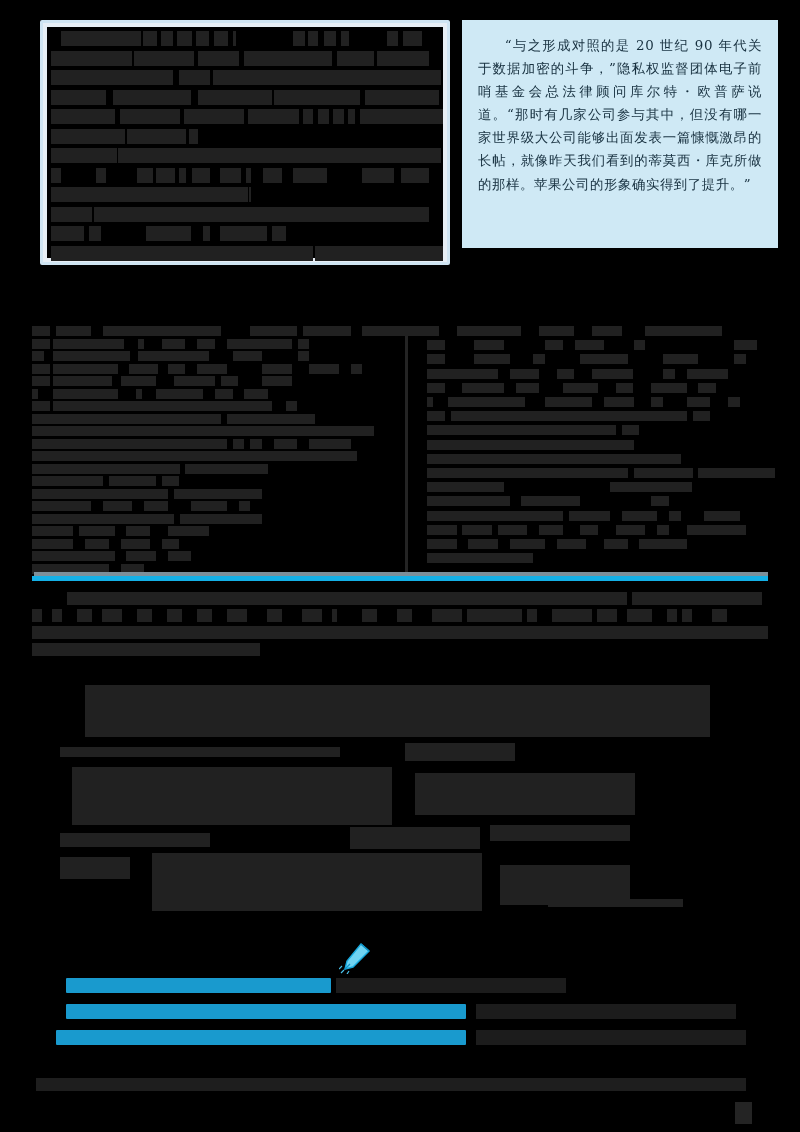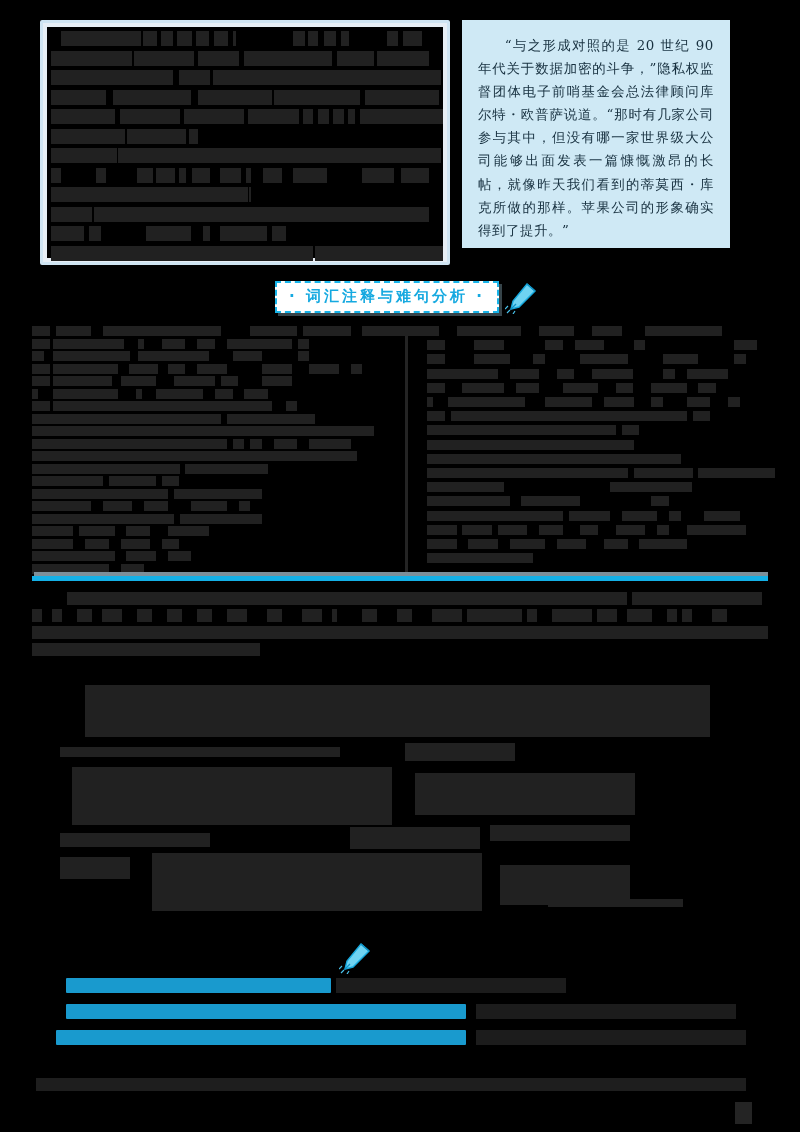--- a/index.html
+++ b/index.html
@@ -11,21 +11,21 @@
   
   .passage-box{position:absolute;left:40px;top:20px;width:410px;height:245px;
       background:#e7eef5;border:3px solid #cfe4f2;box-sizing:border-box;
       border-radius:2px;overflow:hidden;}
   .passage-inner{position:absolute;left:4px;top:4px;right:4px;bottom:4px;background:#000;}
 
   
   .rb{position:absolute;background:#212121;}
 
   
-  .trans-box{position:absolute;left:462px;top:20px;width:268px;height:228px;
+  .trans-box{position:absolute;left:462px;top:20px;width:316px;height:228px;
       background:#cfe9f5;box-sizing:border-box;padding:14px 16px 10px 16px;
       box-shadow:2px 3px 5px rgba(0,0,0,.35);overflow:hidden;}
   .trans-text{font-family:"DejaVu Serif","Liberation Serif",serif;
       font-size:13.4px;line-height:23.1px;color:#17303f;text-align:justify;
       letter-spacing:.6px;text-indent:2em;}
 
   
   .sec-head{position:absolute;display:flex;align-items:center;}
   .sec-chip{background:#fff;border:2px dashed #18b4e9;color:#15a9e0;
       font-size:15px;font-weight:bold;letter-spacing:3px;
@@ -129,29 +129,20 @@
         <div class="rb" style="left: 224.8px; top: 199px; width: 13.8px; height: 15px;"></div>
         <div class="rb" style="left: 4px; top: 218.5px; width: 262.2px; height: 15px;"></div>
         <div class="rb" style="left: 267.925px; top: 218.5px; width: 127.65px; height: 15px;"></div>
       </div>
   </div>
 
   <div class="trans-box">
     <div class="trans-text">“与之形成对照的是 20 世纪 90 年代关于数据加密的斗争，”隐私权监督团体电子前哨基金会总法律顾问库尔特・欧普萨说道。“那时有几家公司参与其中，但没有哪一家世界级大公司能够出面发表一篇慷慨激昂的长帖，就像昨天我们看到的蒂莫西・库克所做的那样。苹果公司的形象确实得到了提升。”</div>
   </div>
 
-  <div class="sec-head" style="left:275px;top:280px;">
-    <span class="sec-chip">· 词汇注释与难句分析 ·</span>
-    <svg class="pen" viewBox="0 0 34 34">
-      <path d="M22 4 L30 11 L14 27 L6 29 L8 21 Z" fill="#6fd3f2" stroke="#16a8dd" stroke-width="1.4"></path>
-      <path d="M22 4 L30 11" stroke="#0f92c6" stroke-width="1.4"></path>
-      <path d="M6 29 L11 24" stroke="#0f92c6" stroke-width="1.2"></path>
-      <path d="M3 26 L0 29 M5 30 L2 33 M10 31 L8 34" stroke="#49c4ee" stroke-width="1.2"></path>
-    </svg>
-  </div>
 
   <div class="vocab">
     <div class="vdiv"></div>
     <div id="vocab-left">
         <div class="rb" style="left: 0px; top: 0px; width: 17.7px; height: 10px;"></div>
         <div class="rb" style="left: 23.6px; top: 0px; width: 35.4px; height: 10px;"></div>
         <div class="rb" style="left: 70.8px; top: 0px; width: 118px; height: 10px;"></div>
         <div class="rb" style="left: 218.3px; top: 0px; width: 47.2px; height: 10px;"></div>
         <div class="rb" style="left: 271.4px; top: 0px; width: 47.2px; height: 10px;"></div>
         <div class="rb" style="left: 330.4px; top: 0px; width: 70.8px; height: 10px;"></div>

